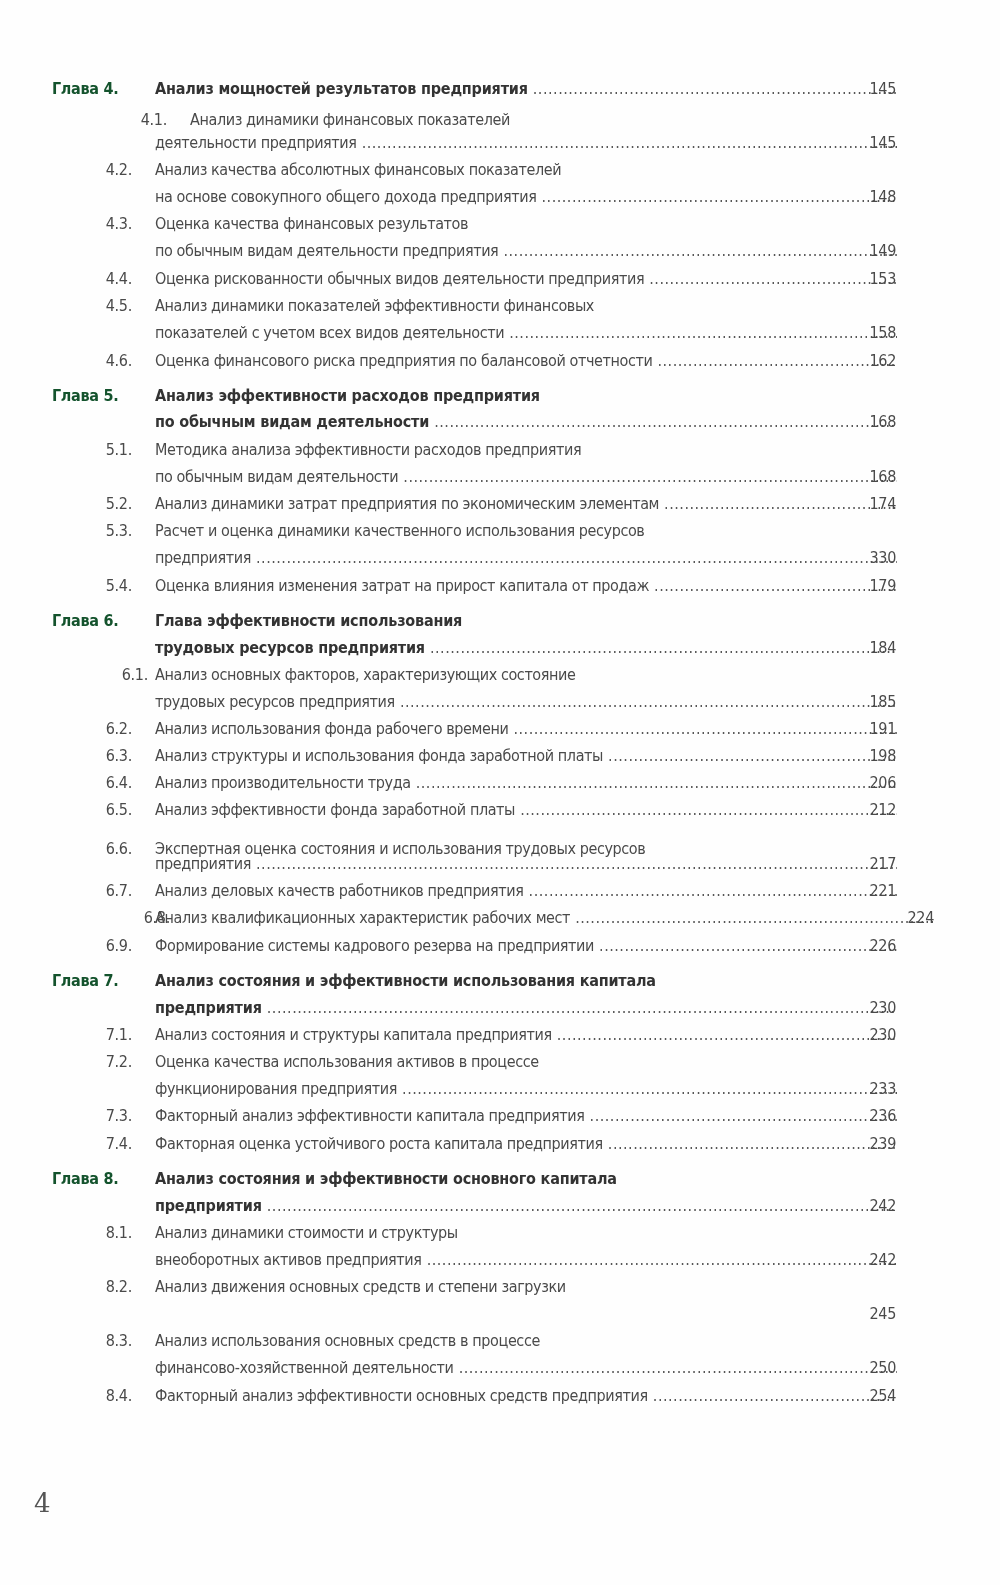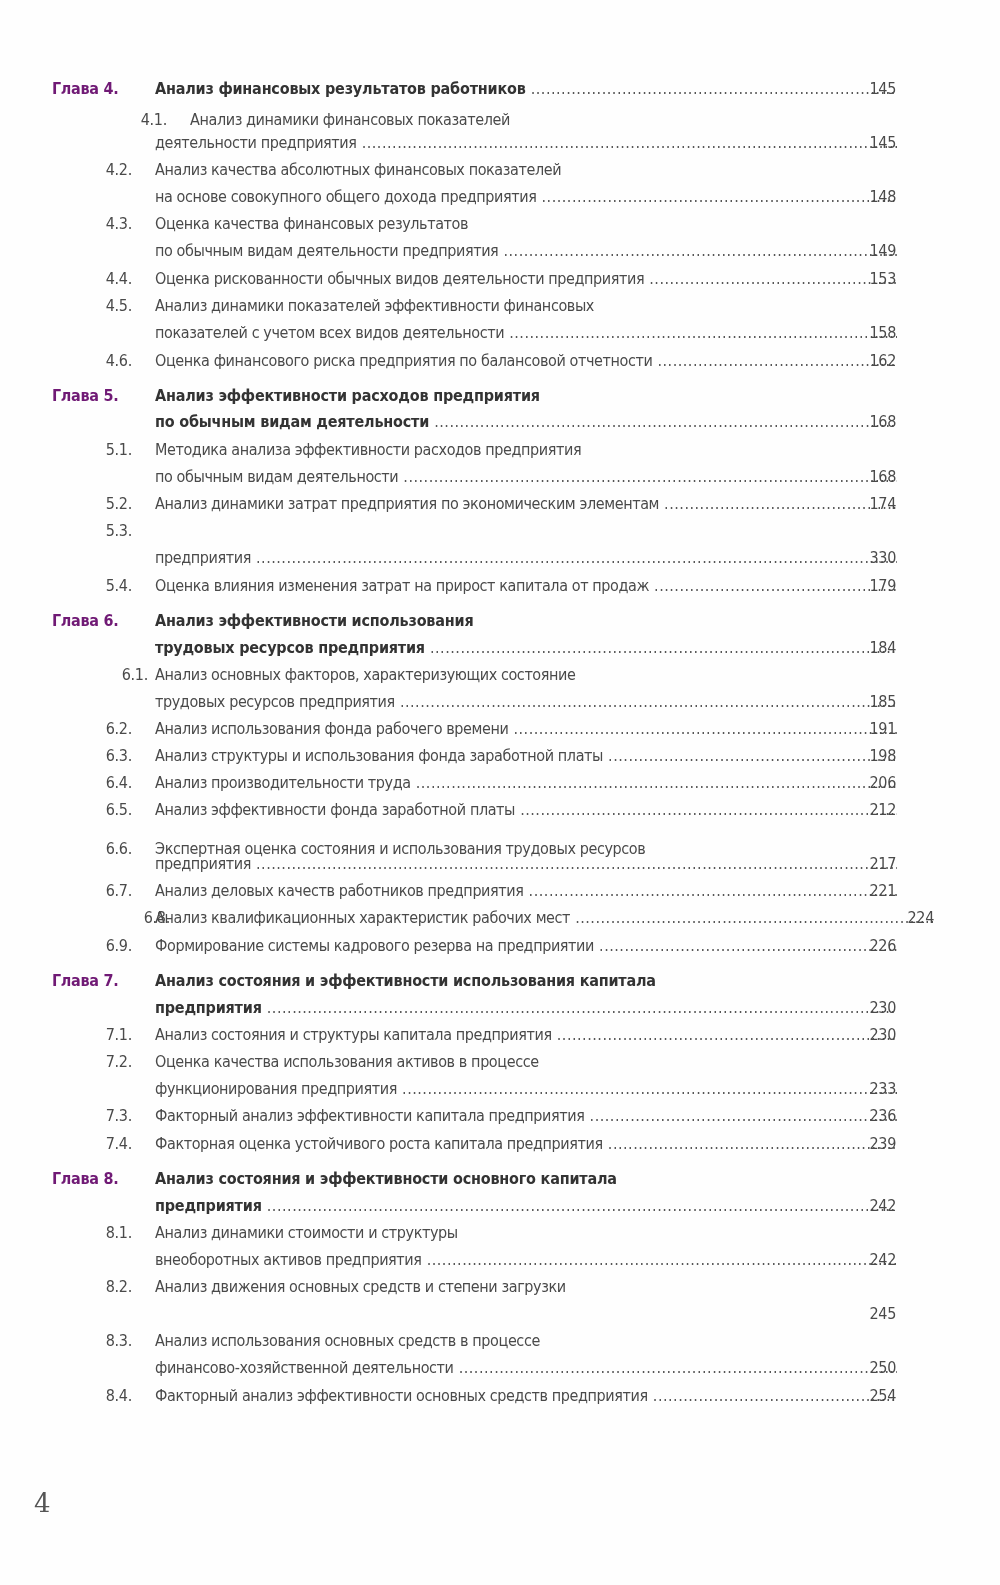--- a/index.html
+++ b/index.html
@@ -3,37 +3,37 @@
 <meta charset="utf-8">
 <style>
   html, body { margin: 0; padding: 0; background: #ffffff; }
   body { width: 1000px; height: 1585px; position: relative; overflow: hidden;
          font-family: "DejaVu Sans Condensed", "DejaVu Sans", sans-serif; color: #4a4a4a; }
   .page { position: absolute; left: 0; top: 0; width: 1000px; height: 1585px; background: #fefefe; }
   .line { position: absolute; left: 0; width: 1000px; height: 26px; font-size: 16px; line-height: 26px;
           transform-origin: left center; }
   .num { position: absolute; right: 868px; text-align: right; white-space: nowrap;
          font-stretch: condensed; letter-spacing: -0.3px; }
-  .chap .num { left: 52px; right: auto; text-align: left; font-weight: bold; color: #701a75; }
+  .chap .num { left: 52px; right: auto; text-align: left; font-weight: bold; color: #14532d; }
   .title { position: absolute; left: 155px; right: 103px; white-space: nowrap; overflow: hidden;
            letter-spacing: -0.4px; }
   .title.lead::after { content: " ........................................................................................................................................................................................................................................................................"; letter-spacing: 0.5px; color: #555; }
   .chap .title { font-weight: bold; color: #333; letter-spacing: -0.2px; }
   .chap .title.lead::after { font-weight: normal; }
   .page-no { position: absolute; right: 104px; width: 40px; text-align: right; white-space: nowrap; letter-spacing: -0.3px; }
   .folio { position: absolute; left: 34px; top: 1488px; font-family: "DejaVu Serif", serif; font-size: 26px; color: #555; }
 </style>
 </head>
 <body>
 
 <div class="page" id="page">
   <div class="folio">4</div>
 <div class="line chap" style="top: 76px;">
     <span class="num">Глава 4.</span>
-    <span class="title lead">Анализ финансовых результатов работников</span>
+    <span class="title lead">Анализ мощностей результатов предприятия</span>
     <span class="page-no">145</span>
   </div>
     <div class="line" style="top: 107px; margin-left: 35px;">
     <span class="num">4.1.</span>
     <span class="title">Анализ динамики финансовых показателей</span>
     <span class="page-no"></span>
   </div>
     <div class="line" style="top: 130px;">
     <span class="num"></span>
     <span class="title lead">деятельности предприятия</span>
@@ -99,35 +99,36 @@
     <span class="title lead">по обычным видам деятельности</span>
     <span class="page-no">168</span>
   </div>
     <div class="line" style="top: 491px;">
     <span class="num">5.2.</span>
     <span class="title lead">Анализ динамики затрат предприятия по экономическим элементам</span>
     <span class="page-no">174</span>
   </div>
     <div class="line" style="top: 518px;">
     <span class="num">5.3.</span>
+    <span class="title">Расчет и оценка динамики качественного использования ресурсов</span>
     <span class="page-no"></span>
   </div>
     <div class="line" style="top: 545px;">
     <span class="num"></span>
     <span class="title lead">предприятия</span>
     <span class="page-no">330</span>
   </div>
     <div class="line" style="top: 573px;">
     <span class="num">5.4.</span>
     <span class="title lead">Оценка влияния изменения затрат на прирост капитала от продаж</span>
     <span class="page-no">179</span>
   </div>
     <div class="line chap" style="top: 608px;">
     <span class="num">Глава 6.</span>
-    <span class="title">Анализ эффективности использования</span>
+    <span class="title">Глава эффективности использования</span>
     <span class="page-no"></span>
   </div>
     <div class="line chap" style="top: 635px;">
     <span class="num"></span>
     <span class="title lead">трудовых ресурсов предприятия</span>
     <span class="page-no">184</span>
   </div>
     <div class="line" style="top: 662px; padding-left: 16px;">
     <span class="num">6.1.</span>
     <span class="title">Анализ основных факторов, характеризующих состояние</span>

